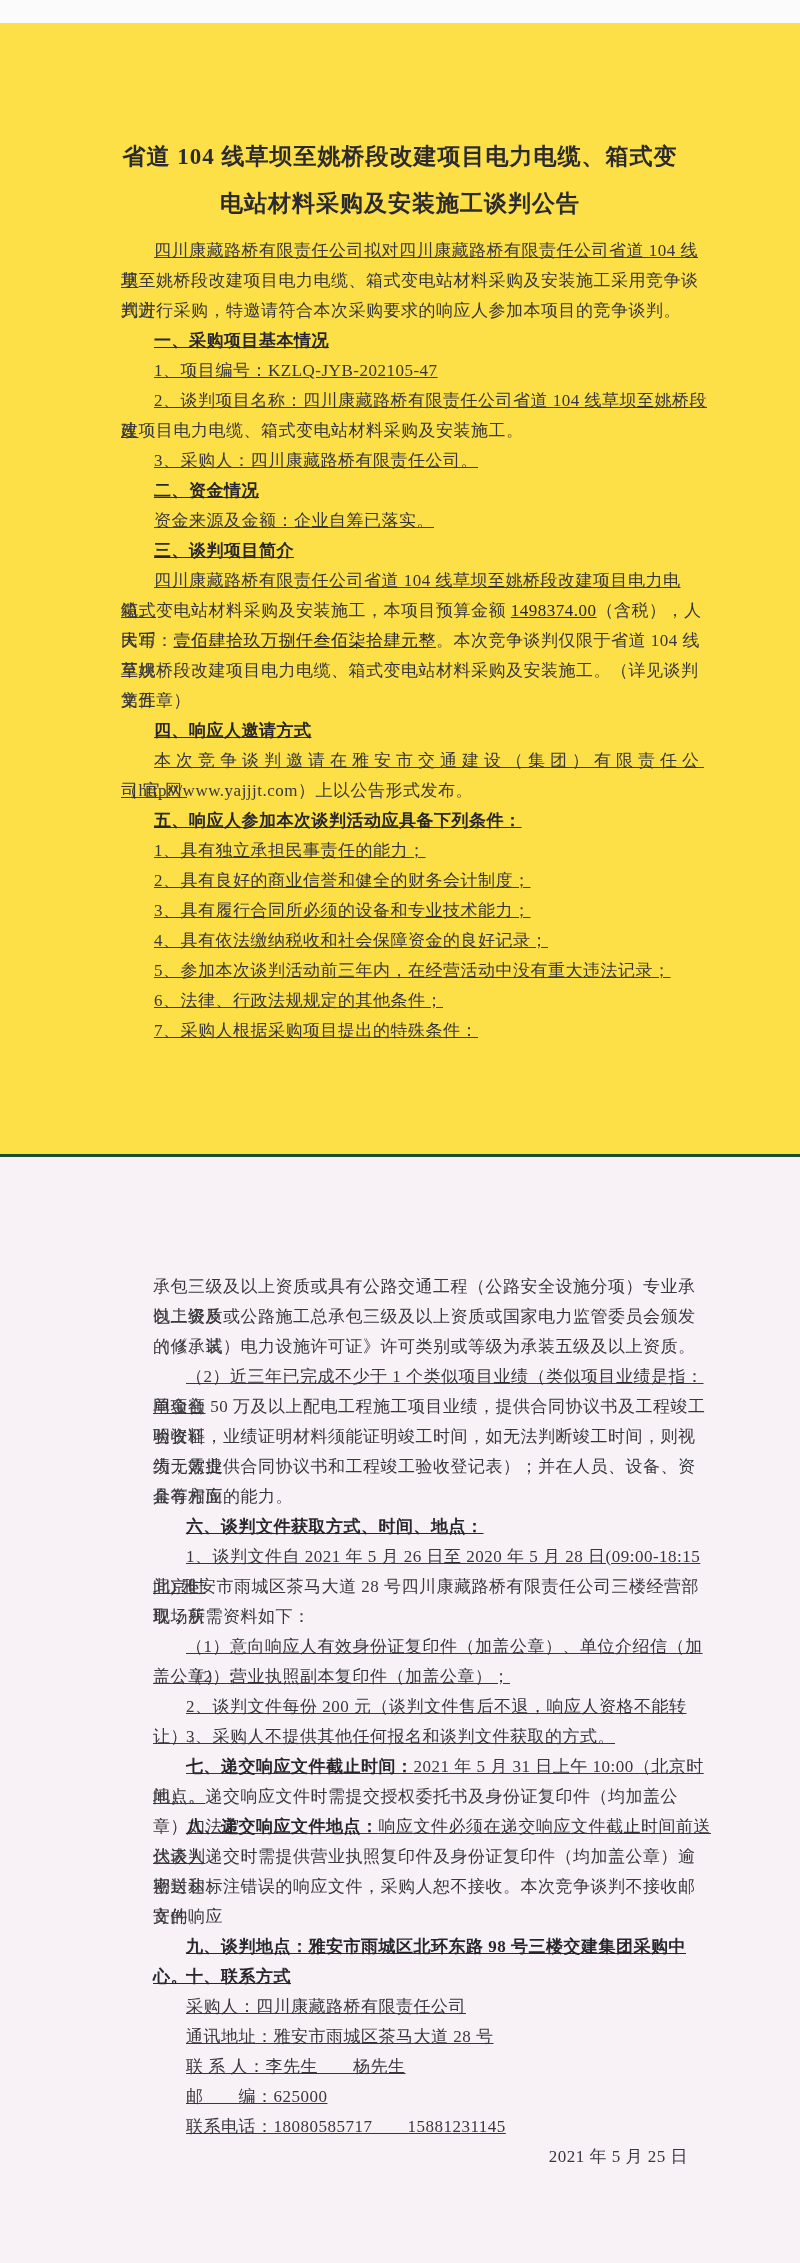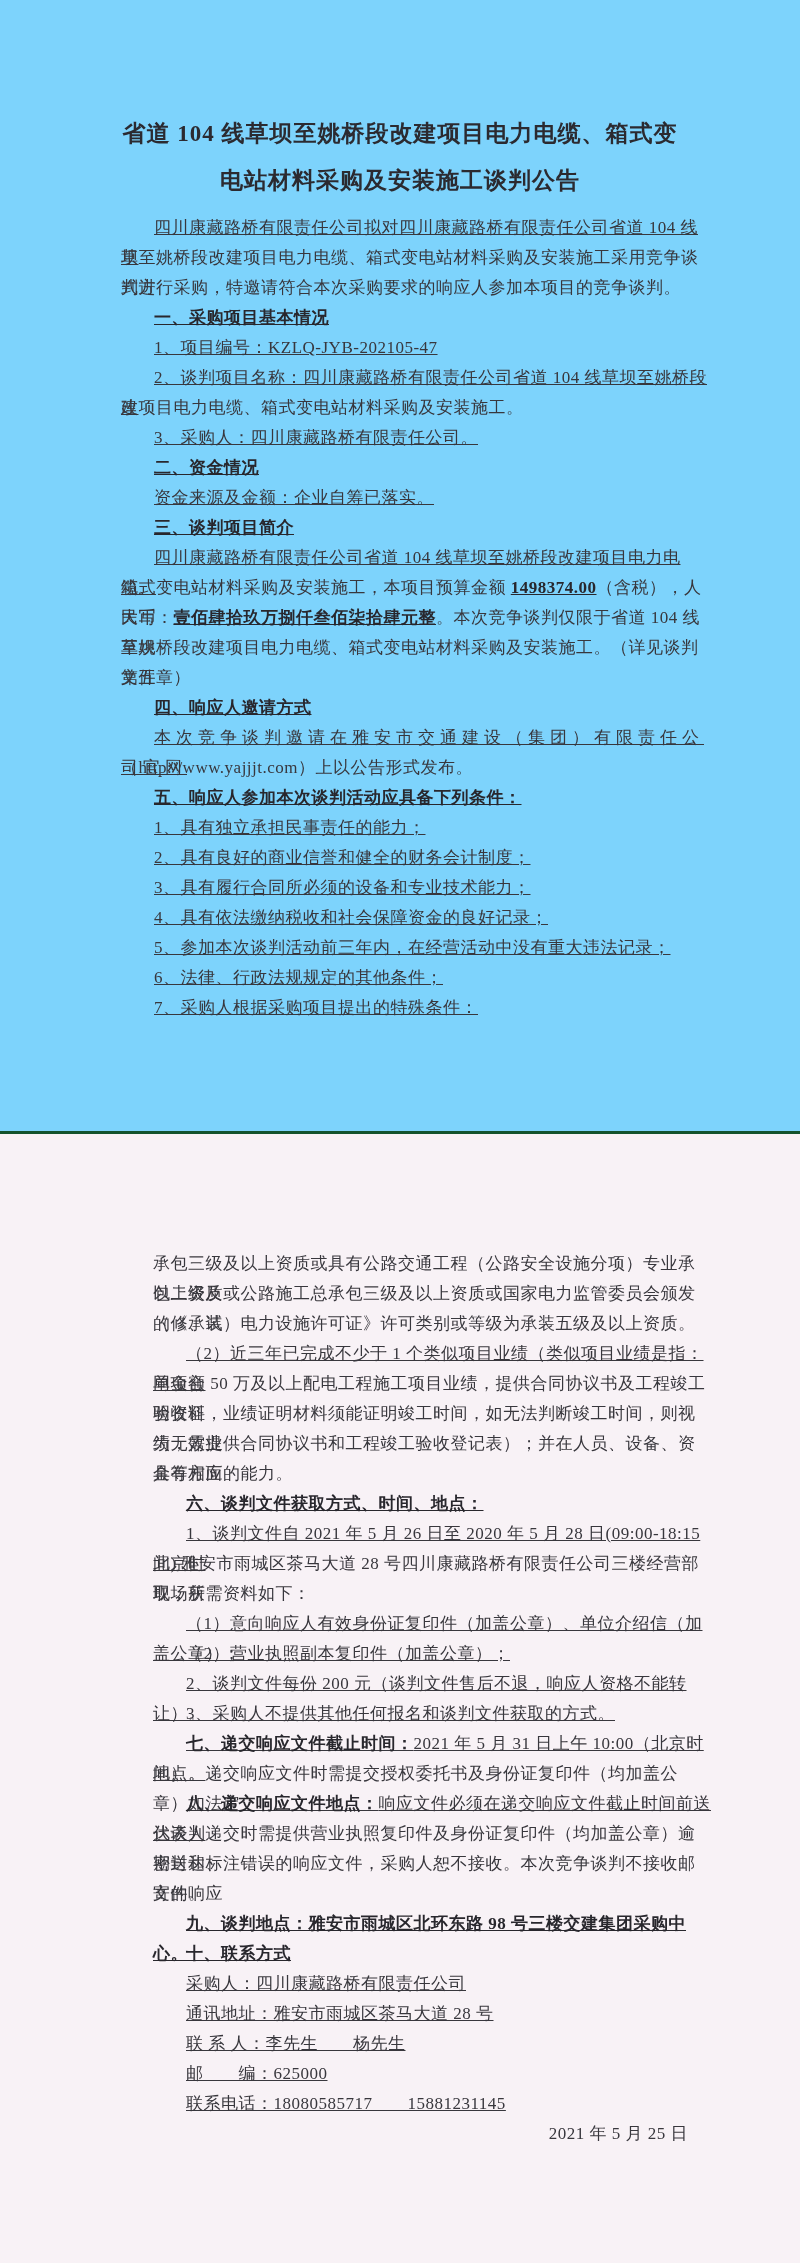--- a/index.html
+++ b/index.html
@@ -3,38 +3,38 @@
 <meta charset="utf-8">
 <style>
   html,body{margin:0;padding:0;}
   body{
     width:800px;
     font-family:"Liberation Serif","DejaVu Serif",serif;
     color:#35343a;
     background:#fcfbfb;
   }
   .page{width:800px;position:relative;box-sizing:border-box;overflow:hidden;}
-  .page-1{height:1131px;background:#7dd3fc;}
+  .page-1{height:1131px;background:#fde047;margin-top:23px;}
   .page-2{height:1132px;background:#f8f2f6;border-top:3px solid #14532d;padding-left:32px;}
   .content{padding-left:121px;padding-right:88px;}
   .title-block{padding-top:110px;text-align:center;}
   .title-line{
     margin:0;font-size:23px;line-height:47px;font-weight:bold;
     color:#2b2a30;letter-spacing:1px;
   }
   .body-start{margin-top:9px;}
   .p2-body{padding-top:115px;}
   .ln{
     margin:0;font-size:17px;line-height:30px;height:30px;
     color:#38373d;letter-spacing:0.5px;
   }
   .ind{text-indent:33px;text-decoration:underline;}
   .b{font-weight:bold;color:#28272d;}
   .wide{letter-spacing:5px;}
-  .money{font-weight:bold;text-decoration:underline;color:#28272d;text-align:right;}
+  .money{font-weight:normal;text-decoration:underline;color:#28272d;text-align:right;}
   .date-line{text-align:right;padding-right:24px;margin-top:0;}
 </style>
 </head>
 <body>
 
 <div class="page page-1">
   <div class="title-block">
     <p class="title-line">省道 104 线草坝至姚桥段改建项目电力电缆、箱式变</p>
     <p class="title-line">电站材料采购及安装施工谈判公告</p>
   </div>

